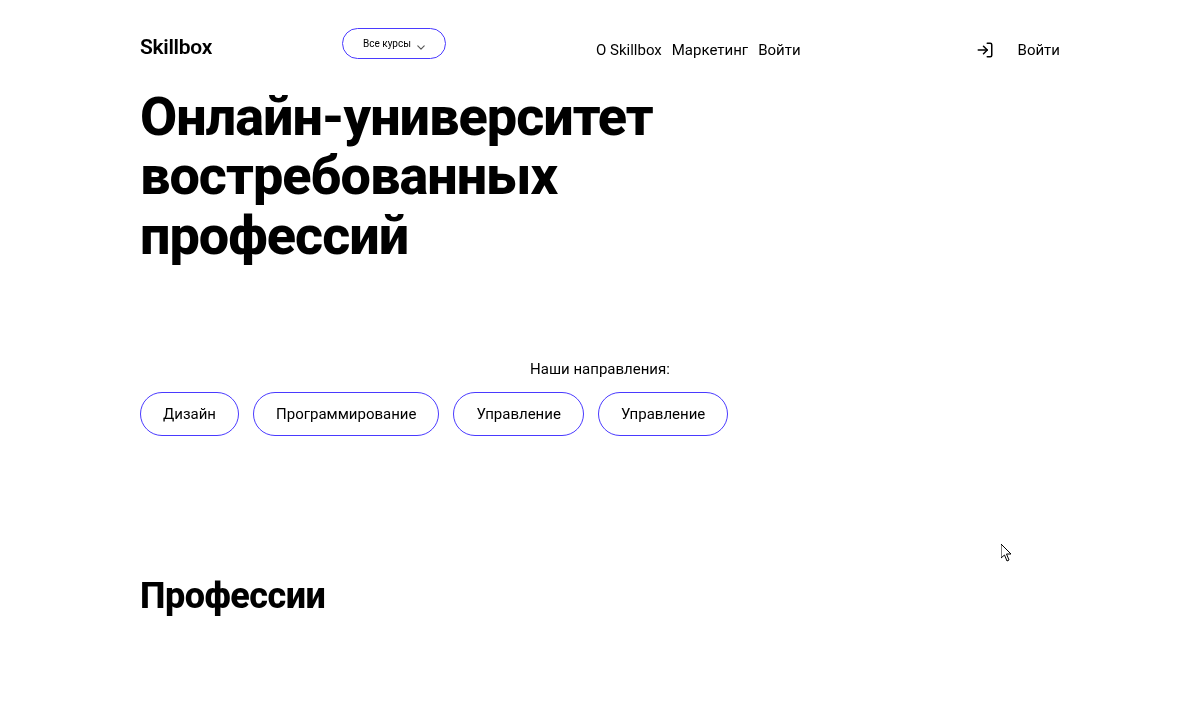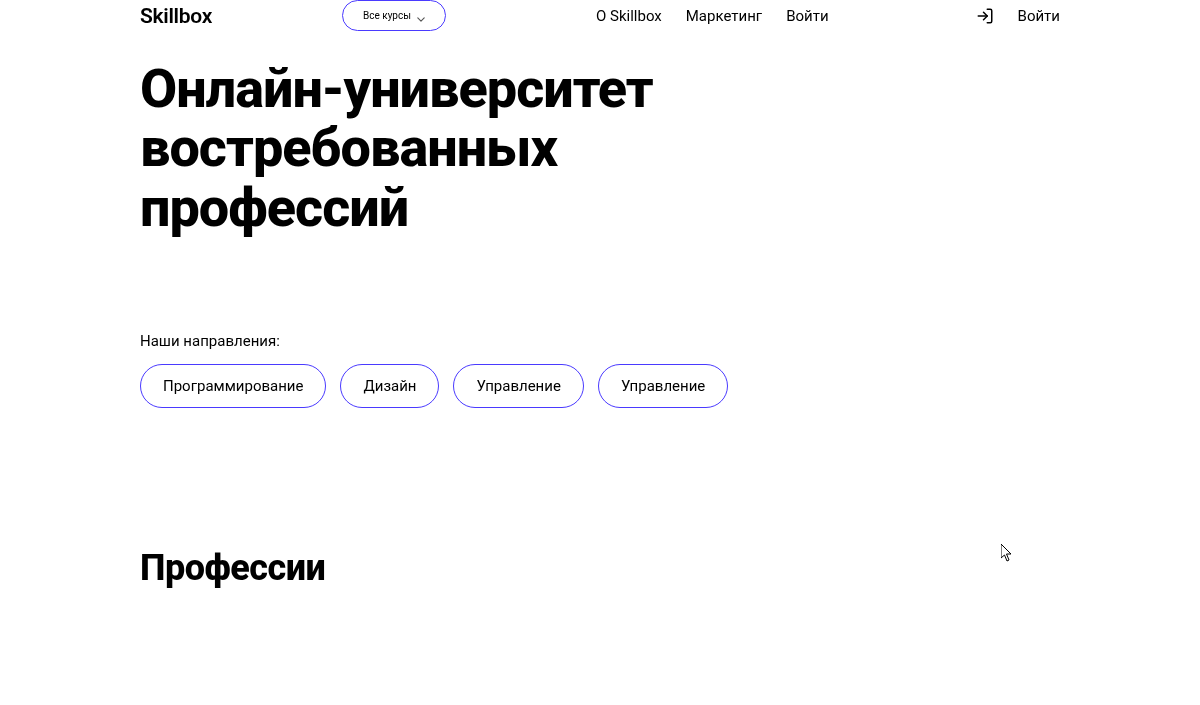--- a/index.html
+++ b/index.html
@@ -16,21 +16,22 @@
       overflow: hidden;
       position: relative;
     }
     .container {
       max-width: 980px;
       margin: 0 auto;
       padding: 0 30px;
     }
     .header {
       display: flex;
-      align-items: center;
+      align-items: flex-end;
+      padding-top: 28px;
       padding-bottom: 28px;
     }
     .logo {
       font-size: 21px;
       font-weight: 600;
       letter-spacing: -0.3px;
       color: #000;
     }
     .all-courses-btn {
       margin-left: 130px;
@@ -46,21 +47,21 @@
       cursor: pointer;
       font-family: inherit;
     }
     .all-courses-btn .chevron {
       width: 8px;
       height: 5px;
       display: inline-block;
     }
     .nav {
       display: flex;
-      gap: 24px;
+      gap: 10px;
       margin-left: 150px;
     }
     .nav-link {
       font-size: 15px;
       color: #000;
       text-decoration: none;
       cursor: pointer;
     }
     .login {
       margin-left: auto;
@@ -85,20 +86,21 @@
       letter-spacing: -1px;
       color: #000;
     }
     .directions-section {
       margin-top: 95px;
     }
     .directions-label {
       font-size: 15px;
       color: #000;
       margin-bottom: 14px;
+      text-align: center;
     }
     .pill-row {
       display: flex;
       gap: 14px;
       flex-wrap: wrap;
     }
     .pill {
       padding: 12px 22px;
       border: 1px solid #4a3aff;
       border-radius: 999px;
@@ -165,22 +167,22 @@
     <h1 class="hero-title">
       <span>Онлайн-университет</span><br>
       <span>востребованных</span><br>
       <span>профессий</span>
     </h1>
   </section>
 
   <section class="directions-section">
     <div class="directions-label">Наши направления:</div>
     <div class="pill-row">
+      <button class="pill">Дизайн</button>
       <button class="pill">Программирование</button>
-      <button class="pill">Дизайн</button>
       <button class="pill">Управление</button>
       <button class="pill">Управление</button>
     </div>
   </section>
 
   <section class="section-2">
     <h2 class="section-2-title">
       <span>Профессии</span><br>
       
     </h2>

